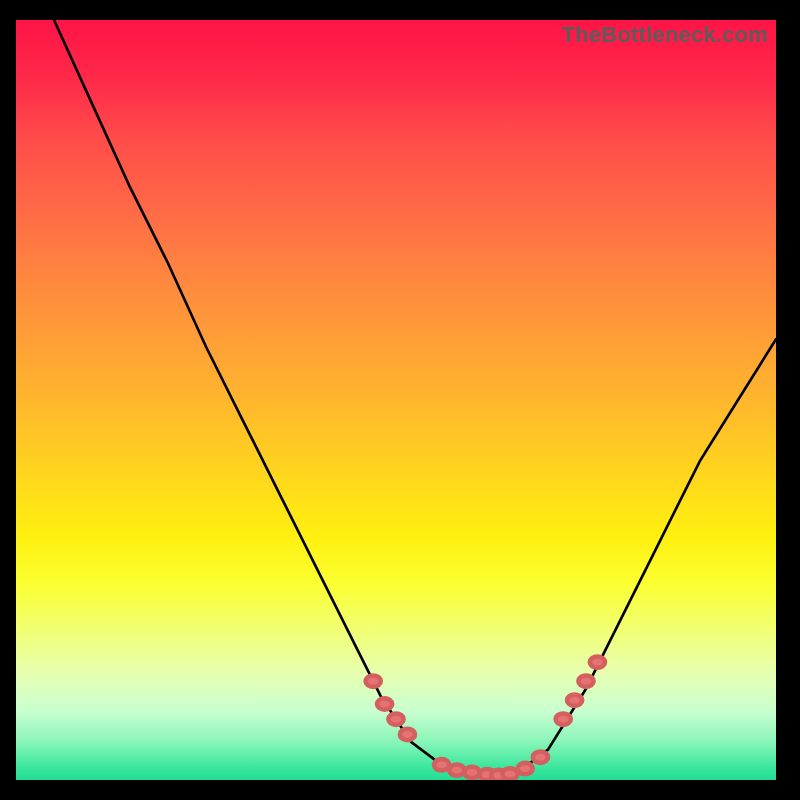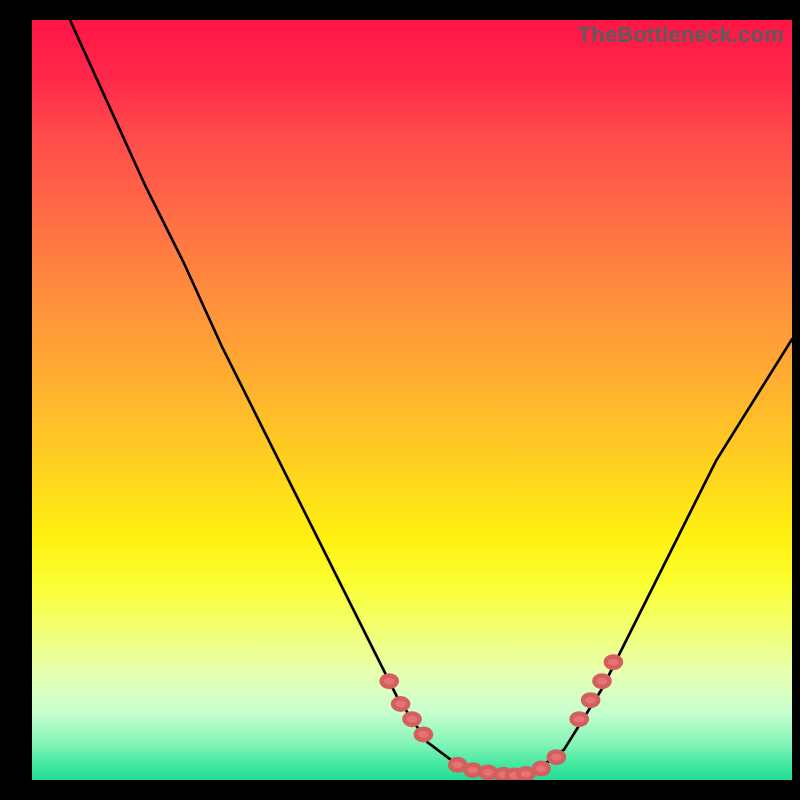--- a/index.html
+++ b/index.html
@@ -5,21 +5,21 @@
   * { margin: 0; padding: 0; box-sizing: border-box; }
   html, body { width: 800px; height: 800px; overflow: hidden; background: #000; }
   .frame {
     position: relative;
     width: 800px;
     height: 800px;
     background: #000;
   }
   .plot-area {
     position: absolute;
-    left: 32px;
+    left: 16px;
     top: 20px;
     width: 760px;
     height: 760px;
   }
   .gradient-bg {
     position: absolute;
     inset: 0;
     background: linear-gradient(to bottom,
       #ff1446 0%,
       #ff2a4a 8%,

